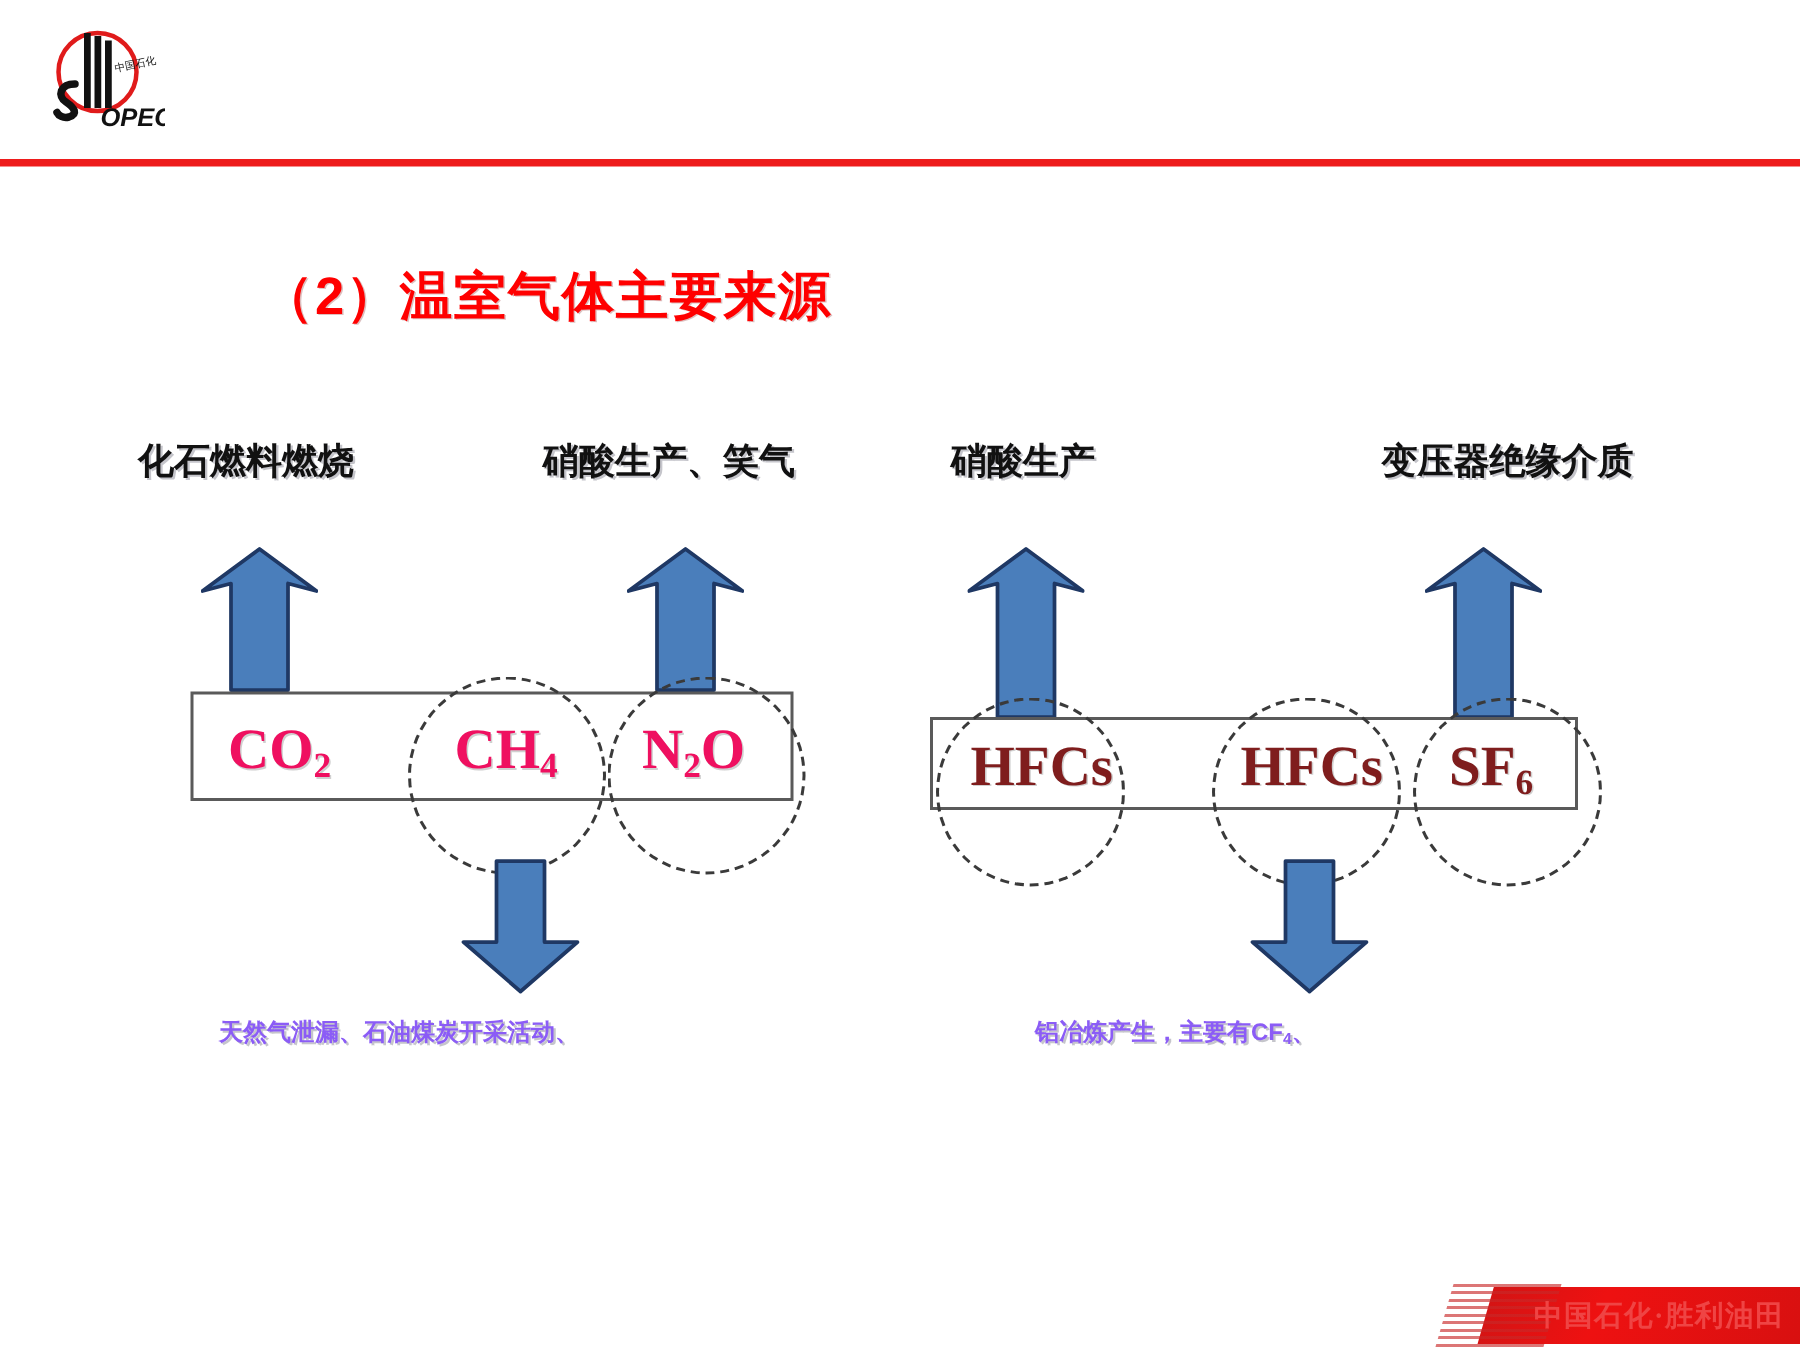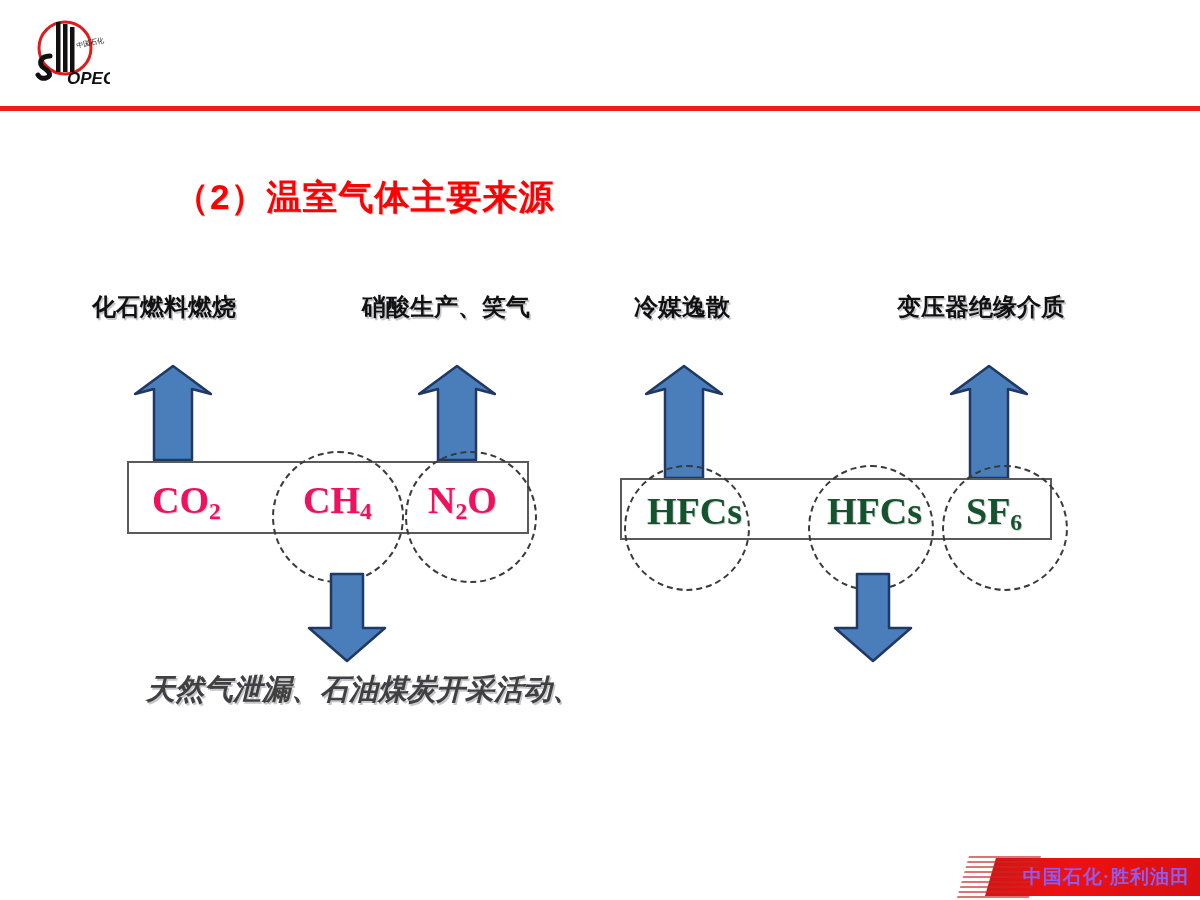--- a/index.html
+++ b/index.html
@@ -84,32 +84,31 @@
     white-space: nowrap;
     text-shadow: 1px 1px 0 rgba(170,170,170,0.55);
   }
   .gas-label sub {
     font-size: 0.62em;
     vertical-align: baseline;
     position: relative;
     top: 0.26em;
   }
   .gas-left  { color: #ef1060; }
-  .gas-right { color: #14532d; }
+  .gas-right { color: #7f1d1d; }
 
   
   .desc {
     position: absolute;
-    font-size: 29px;
-    font-weight: bold;
-    color: #404040;
+    font-size: 16px;
+    font-weight: bold;
+    color: #8b5cf6;
     line-height: 34px;
     text-shadow: 1.5px 1.5px 0 rgba(150,150,160,0.55);
     white-space: nowrap;
-    font-style: italic;
   }
   .desc sub {
     font-size: 0.66em;
     vertical-align: baseline;
     position: relative;
     top: 0.3em;
   }
 
   
   #footer-banner {
@@ -145,21 +144,21 @@
         rgba(255,255,255,0) 5px);
     opacity: .75;
   }
   #banner-text {
     position: absolute;
     right: 10px;
     top: 12px;
     font-family: "Liberation Serif", "DejaVu Serif", serif;
     font-size: 19px;
     font-weight: bold;
-    color: #8b5cf6;
+    color: #ef4444;
     letter-spacing: 1px;
     white-space: nowrap;
   }
 </style>
 </head>
 <body>
 
 <div id="slide">
 
   <div id="logo">
@@ -174,22 +173,22 @@
       <text x="57" y="30" font-family="'Liberation Serif',serif" font-size="7" fill="#111111" transform="rotate(-12 57 30)">中国石化</text>
       <text x="47" y="66" font-family="'Liberation Sans',sans-serif" font-size="17" font-weight="bold" font-style="italic" fill="#111111">OPEC</text>
     </svg>
   </div>
   <div id="header-rule"></div>
 
   <div id="title">（2）温室气体主要来源</div>
 
   <div class="src-label" style="left:92px;  top:291px;font-family:Liberation Mono, monospace;">化石燃料燃烧</div>
   <div class="src-label" style="left:362px; top:291px;text-align:center;">硝酸生产、笑气</div>
-  <div class="src-label" style="left:634px; top:291px;">冷媒逸散</div>
-  <div class="src-label" style="left:897px; top:291px;">变压器绝缘介质</div>
+  <div class="src-label" style="left:634px; top:291px;">硝酸生产</div>
+  <div class="src-label" style="left:921px; top:291px;">变压器绝缘介质</div>
 
   <div class="arrow" style="left:134px; top:363px;">
     <svg width="78" height="100" viewBox="0 0 78 100" xmlns="http://www.w3.org/2000/svg">
       <polygon points="39,3 77,31 58,26 58,97 20,97 20,26 1,31" fill="#4a7ebb" stroke="#1f3864" stroke-width="2.5" stroke-linejoin="round"></polygon>
     </svg>
   </div>
   <div class="arrow" style="left:418px; top:363px;">
     <svg width="78" height="100" viewBox="0 0 78 100" xmlns="http://www.w3.org/2000/svg">
       <polygon points="39,3 77,31 58,26 58,97 20,97 20,26 1,31" fill="#4a7ebb" stroke="#1f3864" stroke-width="2.5" stroke-linejoin="round"></polygon>
     </svg>
@@ -243,20 +242,21 @@
     <svg width="80" height="92" viewBox="0 0 80 92" xmlns="http://www.w3.org/2000/svg">
       <polygon points="24,2 56,2 56,56 78,56 40,89 2,56 24,56" fill="#4a7ebb" stroke="#1f3864" stroke-width="2.5" stroke-linejoin="round"></polygon>
     </svg>
   </div>
 
   <div class="desc" style="left:146px; top:672px;">
     <div>天然气泄漏、石油煤炭开采活动、</div>
   </div>
 
   <div class="desc" style="left:690px; top:672px;">
+    <div><span>铝冶炼产生，主要有CF</span><sub>4</sub><span>、</span></div>
   </div>
 
   <div id="footer-banner">
     <div id="banner-red"></div>
     <div id="banner-hatch"></div>
     <div id="banner-text">中国石化·胜利油田</div>
   </div>
 
 </div>
 

